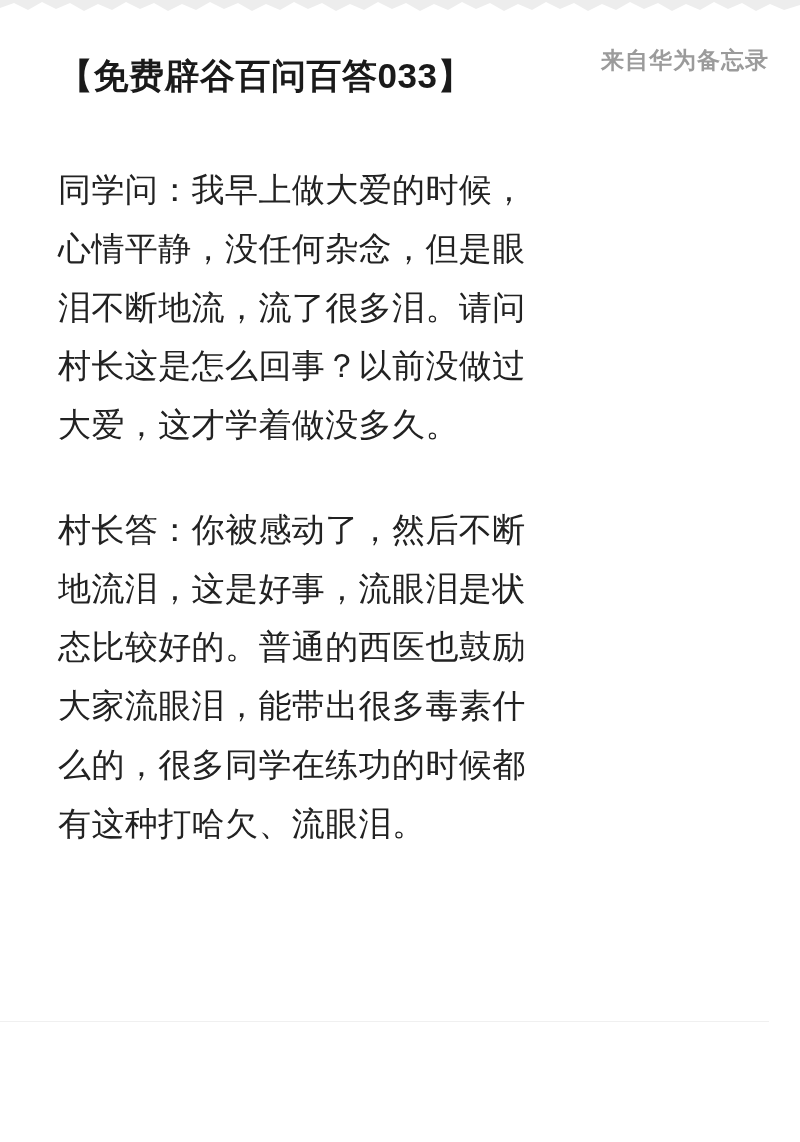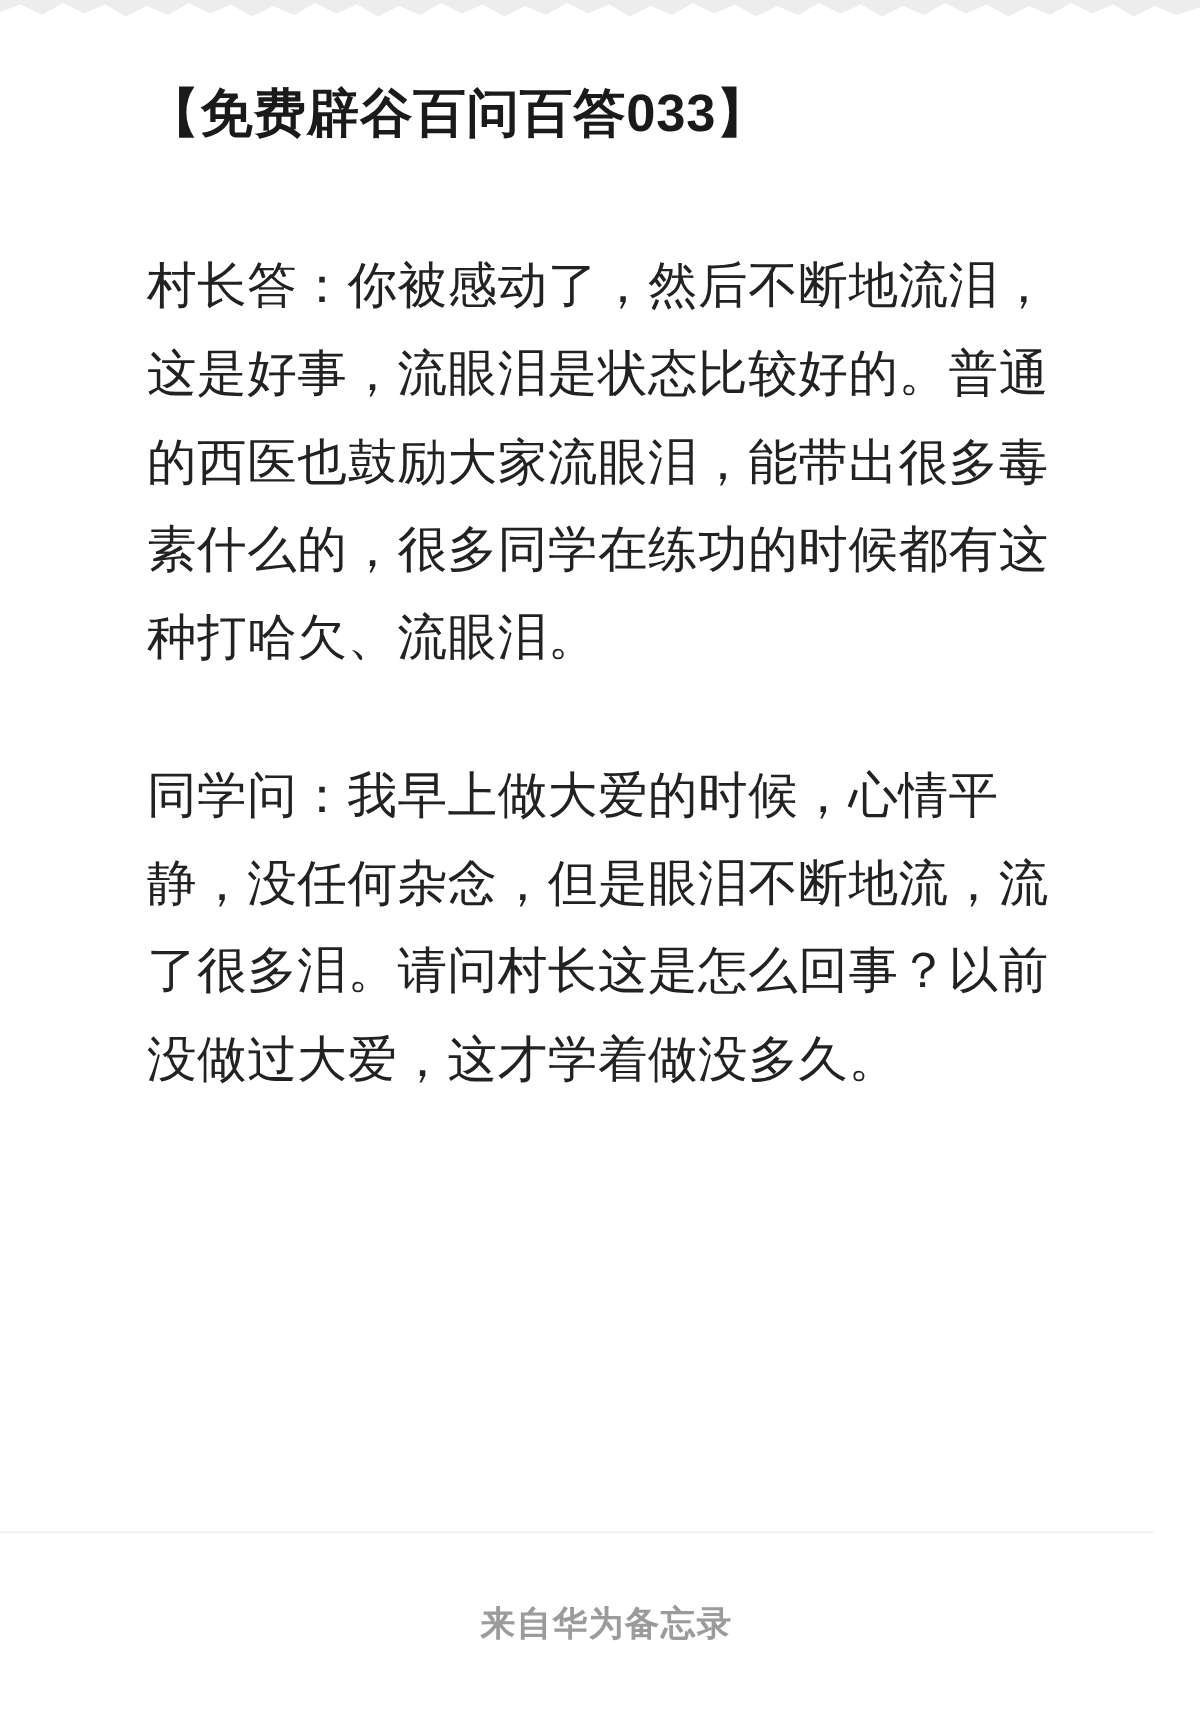--- a/index.html
+++ b/index.html
@@ -13,22 +13,21 @@
     font-family: "Liberation Sans", "DejaVu Sans", sans-serif;
     overflow: hidden;
   }
   .page {
     position: relative;
     width: 769px;
     height: 1142px;
     background: #ffffff;
     box-sizing: border-box;
     display: flex;
-    flex-direction: column;
-    padding-left: 40px;
+    flex-direction: row;
   }
   .torn-edge {
     position: absolute;
     left: 0;
     top: 0;
     width: 800px;
     height: 18px;
     overflow: hidden;
     line-height: 0;
   }
@@ -85,22 +84,22 @@
 
   <div class="torn-edge">
     <svg width="800" height="18" viewBox="0 0 800 18" preserveAspectRatio="none" aria-hidden="true">
       <path d="M0,18 L0,8 L14,3 L28,10 L42,2 L56,9 L70,3 L84,11 L98,4 L112,10 L126,2 L140,9 L154,3 L168,11 L182,4 L196,10 L210,2 L224,9 L238,3 L252,11 L266,4 L280,10 L294,2 L308,9 L322,3 L336,11 L350,4 L364,10 L378,2 L392,9 L406,3 L420,11 L434,4 L448,10 L462,2 L476,9 L490,3 L504,11 L518,4 L532,10 L546,2 L560,9 L574,3 L588,11 L602,4 L616,10 L630,2 L644,9 L658,3 L672,11 L686,4 L700,10 L714,2 L728,9 L742,3 L756,11 L770,4 L784,10 L800,5 L800,18 Z" fill="#ffffff"></path>
       <path d="M0,0 L800,0 L800,5 L784,10 L770,4 L756,11 L742,3 L728,9 L714,2 L700,10 L686,4 L672,11 L658,3 L644,9 L630,2 L616,10 L602,4 L588,11 L574,3 L560,9 L546,2 L532,10 L518,4 L504,11 L490,3 L476,9 L462,2 L448,10 L434,4 L420,11 L406,3 L392,9 L378,2 L364,10 L350,4 L336,11 L322,3 L308,9 L294,2 L280,10 L266,4 L252,11 L238,3 L224,9 L210,2 L196,10 L182,4 L168,11 L154,3 L140,9 L126,2 L112,10 L98,4 L84,11 L70,3 L56,9 L42,2 L28,10 L14,3 L0,8 Z" fill="#ededed"></path>
     </svg>
   </div>
 
   <div class="note-body">
     <h1 class="note-title">【免费辟谷百问百答033】</h1>
+    <p class="para">同学问：我早上做大爱的时候，心情平静，没任何杂念，但是眼泪不断地流，流了很多泪。请问村长这是怎么回事？以前没做过大爱，这才学着做没多久。</p>
     <p class="para">村长答：你被感动了，然后不断地流泪，这是好事，流眼泪是状态比较好的。普通的西医也鼓励大家流眼泪，能带出很多毒素什么的，很多同学在练功的时候都有这种打哈欠、流眼泪。</p>
-    <p class="para">同学问：我早上做大爱的时候，心情平静，没任何杂念，但是眼泪不断地流，流了很多泪。请问村长这是怎么回事？以前没做过大爱，这才学着做没多久。</p>
   </div>
 
   <div class="footer-divider"></div>
 
   <div class="footer">
     <span class="footer-text">来自华为备忘录</span>
   </div>
 
 </div>
 

